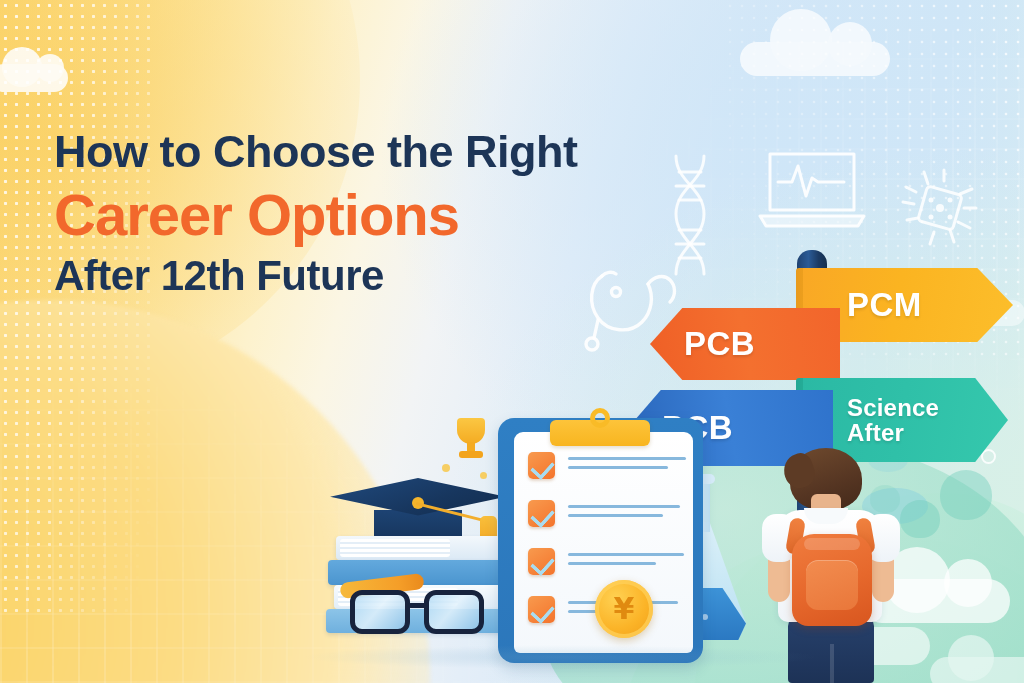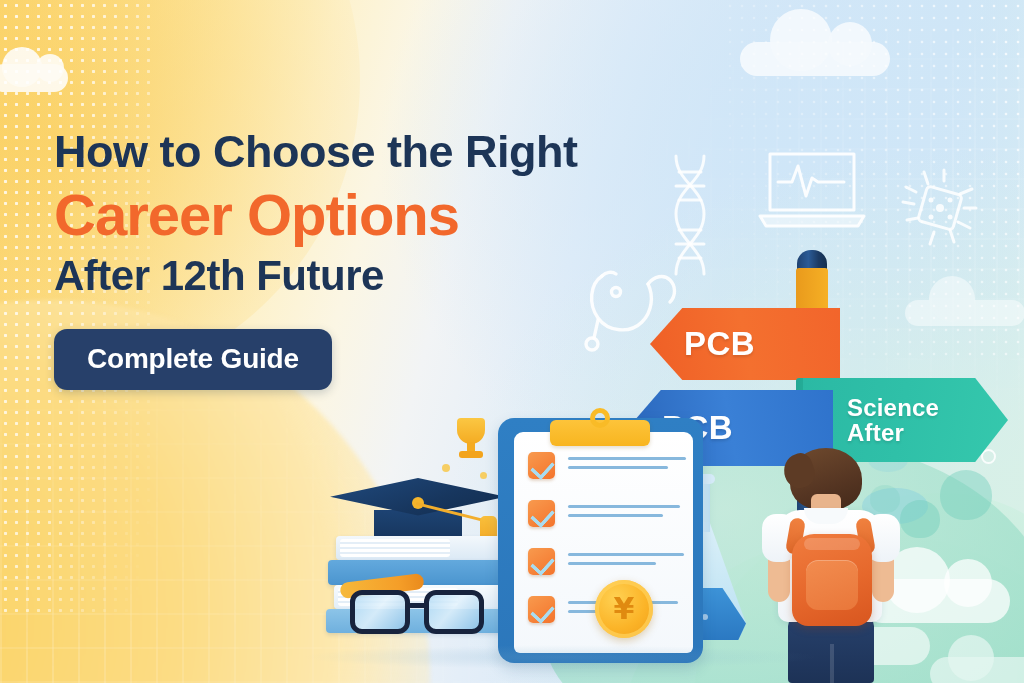--- a/index.html
+++ b/index.html
@@ -522,27 +522,29 @@
         <path d="M26 58 L22 76"></path>
         <circle cx="20" cy="82" r="6"></circle>
       </svg>
     </div>
   </div>
 
   <div class="copy">
     <div class="title-line t1">How to Choose the Right</div>
     <div class="title-line t2">Career Options</div>
     <div class="title-line t3">After 12th Future</div>
-    <div class="badge">Complete Guide</div>
   </div>
 
   <div id="signpost">
     <div class="pole"></div>
 
     <div class="wrap-band band-amber"></div>
+    <div class="sign sign-right sign-pcm">
+      <span>PCM</span>
+    </div>
 
     <div class="sign sign-left sign-pcb-o">
       <span>PCB</span>
     </div>
 
     <div class="wrap-band band-teal"></div>
     <div class="sign sign-right sign-future">
       <span style="display:block">
         <span style="display:block">Science</span>
         <span style="display:block">After</span>

